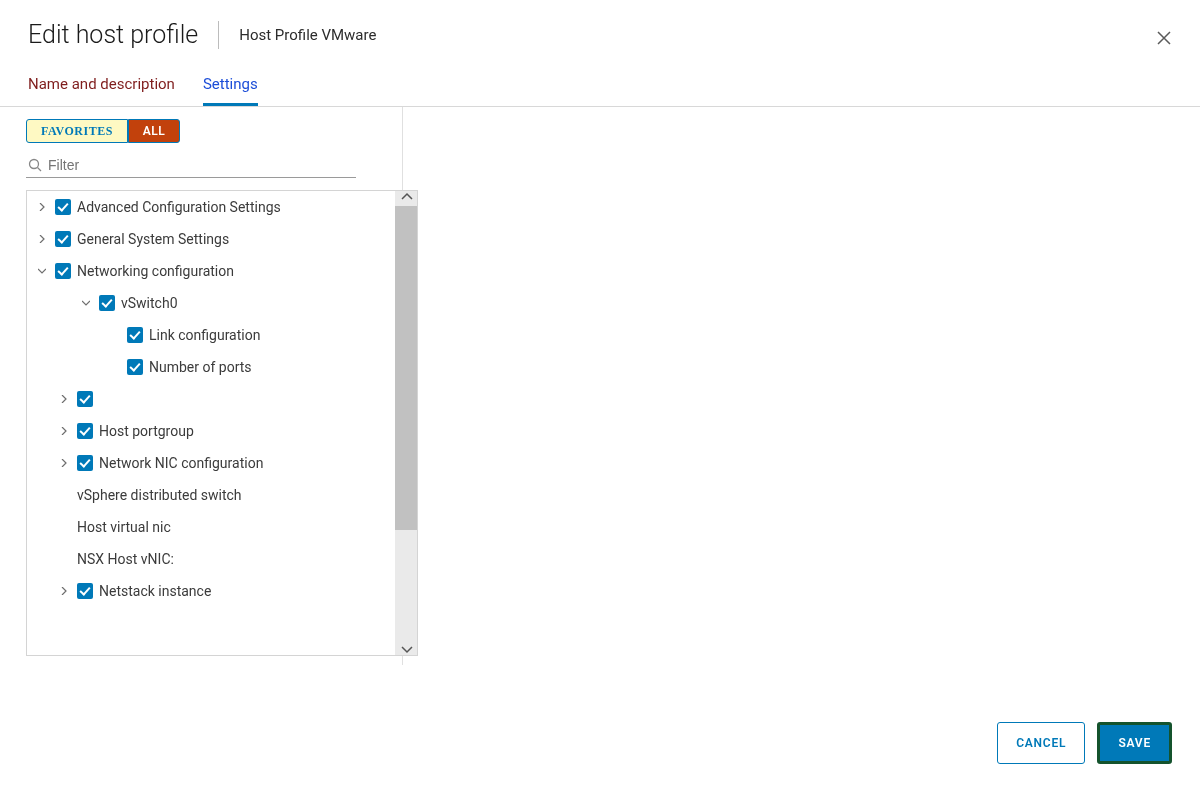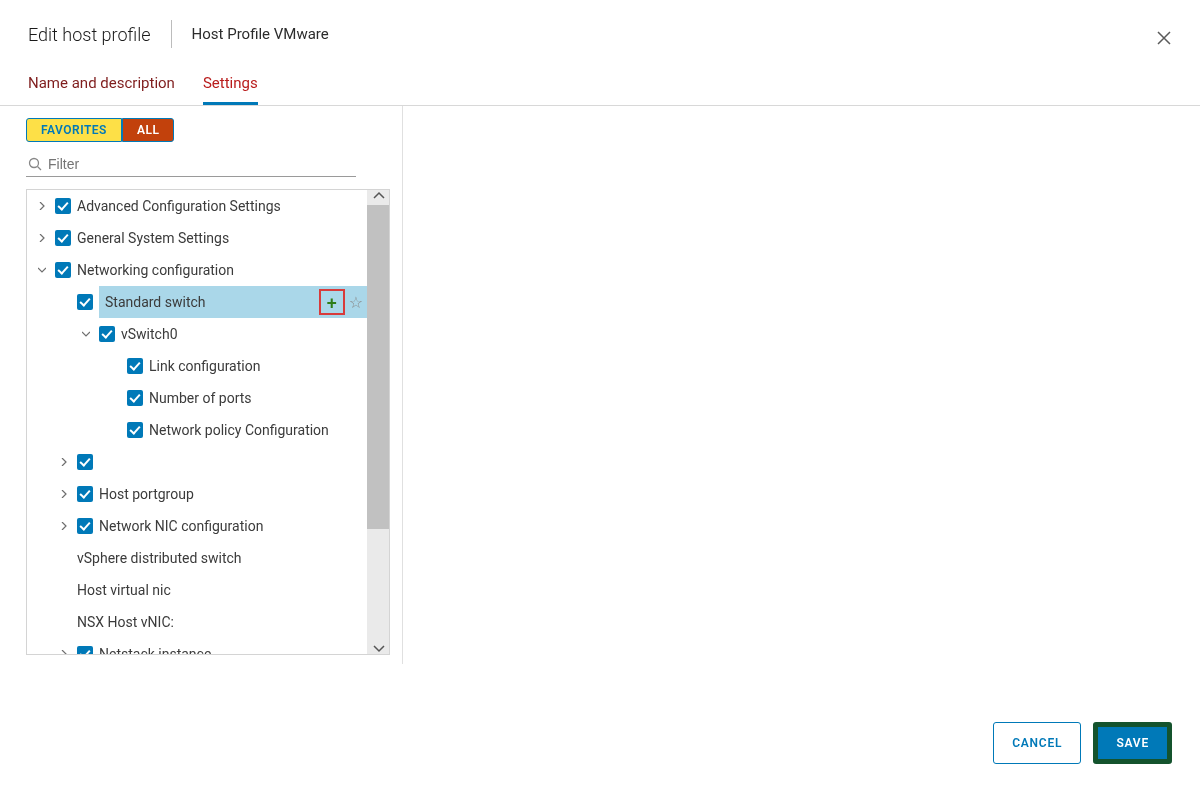--- a/index.html
+++ b/index.html
@@ -1,39 +1,39 @@
 <!DOCTYPE html>
 <html><head>
 <meta charset="utf-8">
 <style>
   * { box-sizing: border-box; margin: 0; padding: 0; }
   body { font-family: -apple-system, BlinkMacSystemFont, "Segoe UI", Roboto, Arial, sans-serif; background: #fff; color: #3b3b3b; width: 1200px; height: 788px; position: relative; }
   
   .header { display: flex; align-items: center; padding: 20px 28px 14px 28px; }
-  .title { font-size: 18px; font-weight: 300; color: #1a1a1a; }
+  .title { font-size: 25px; font-weight: 300; color: #1a1a1a; }
   .divider-v { width: 1px; height: 28px; background: #bcbcbc; margin: 0 20px; }
   .subtitle { font-size: 15px; color: #2c2c2c; }
   .close-x { position: absolute; right: 28px; top: 30px; cursor: pointer; color: #3b3b3b; }
   
   .tabs { display: flex; padding: 12px 28px 0 28px; border-bottom: 1px solid #d8d8d8; gap: 28px; }
   .tab { font-size: 15px; padding-bottom: 10px; color: #7f1d1d; cursor: pointer; }
-  .tab.active { color: #b91c1c; border-bottom: 3px solid #0079b8; }
+  .tab.active { color: #1d4ed8; border-bottom: 3px solid #0079b8; }
   
   .body { display: flex; height: 558px; }
   .left-pane { width: 403px; border-right: 1px solid #e0e0e0; padding-left: 26px; }
   
   .toggle-row { margin-top: 12px; display: flex; }
   .toggle { border: 1px solid #0079b8; font-size: 12px; letter-spacing: 0.5px; font-weight: 600; height: 24px; display: flex; align-items: center; padding: 0 14px; cursor: pointer; }
-  .toggle.favorites { background: #fde047; color: #0079b8; border-radius: 3px 0 0 3px; }
+  .toggle.favorites { background: #fef9c3; color: #0079b8; border-radius: 3px 0 0 3px; font-family: Liberation Serif, serif; }
   .toggle.all { background: #c2410c; color: #fff; border-radius: 0 3px 3px 0; }
   
   .filter-row { margin-top: 10px; width: 330px; display: flex; align-items: center; padding: 4px 2px; border-bottom: 1px solid #9a9a9a; }
   .filter-row input { border: none; outline: none; font-size: 14px; color: #6a6a6a; margin-left: 6px; flex: 1; }
   
-  .tree-wrap { margin-top: 12px; border: 1px solid #d4d4d4; width: 364px; height: 466px; position: relative; padding-left: 20px; }
+  .tree-wrap { margin-top: 12px; border: 1px solid #d4d4d4; width: 392px; height: 466px; position: relative; padding-left: 20px; }
   .scroll-area { position: absolute; top: 0; left: 0; right: 22px; height: 100%; overflow: hidden; }
   .scrollbar-track { position: absolute; right: 0; top: 0; width: 22px; height: 100%; background: #eaeaea; }
   .scroll-thumb { position: absolute; top: 15px; right: 0; width: 22px; height: 324px; background: #c1c1c1; }
   .scroll-arrow { position: absolute; right: 4px; font-size: 12px; color: #555; }
   .scroll-arrow.up { top: 1px; }
   .scroll-arrow.down { bottom: 1px; }
   
   .node { display: flex; align-items: center; height: 32px; font-size: 14px; color: #3b3b3b; white-space: nowrap; }
   .expander { width: 14px; display: inline-flex; justify-content: center; color: #6e6e6e; font-size: 11px; margin-right: 6px; cursor: pointer; }
   .spacer-exp { width: 20px; display: inline-block; }
@@ -48,21 +48,21 @@
   .node.selected { background: #aad7e9; padding-right: 4px; }
   .selected-row-wrap { display:flex; align-items:center; }
   .selected-row-wrap .node { flex:1; margin-left:24px; }
   
   .plus-box { width: 26px; height: 26px; border: 2px solid #d83b3b; display: flex; align-items: center; justify-content: center; color: #2e7d18; font-size: 18px; font-weight: 500; cursor: pointer; background:#aad7e9; }
   .star-icon { color: #8a8a8a; margin-left: 4px; cursor: pointer; font-size: 16px; }
   
   .footer { position: absolute; left:0; right:0; bottom: 0; display: flex; justify-content: flex-end; gap: 12px; padding: 20px 28px 24px 28px; }
   .btn { font-size: 12px; letter-spacing: 0.8px; font-weight: 600; height: 42px; padding: 0 18px; border-radius: 3px; cursor: pointer; display:flex; align-items:center; }
   .btn-secondary { border: 1px solid #0079b8; color: #0079b8; background: #fff; }
-  .btn-primary { border: 5px solid #14532d; color: #fff; background: #0079b8; }
+  .btn-primary { border: 3px solid #14532d; color: #fff; background: #0079b8; }
   
   svg { display: block; }
 </style>
 </head>
 <body>
 
 <div class="header">
   <div class="title">Edit host profile</div>
   <div class="divider-v"></div>
   <div class="subtitle">Host Profile VMware</div>
@@ -120,58 +120,41 @@
         <div class="node indent-0">
           <span class="expander">
             <svg width="8" height="8" viewBox="0 0 8 8">
                 <path d="M0 2 L4 6 L8 2" stroke="#6e6e6e" stroke-width="1.2" fill="none"></path>
               </svg>
           </span>
           <span class="checkbox"></span>
           <span class="label">Networking configuration</span>
         </div>
 
-        <div class="selected-row-wrap">
-          <span class="expander indent-1" style="padding-left:38px;">
+
+        <div class="node indent-2">
+          <span class="expander">
             <svg width="8" height="8" viewBox="0 0 8 8">
                 <path d="M0 2 L4 6 L8 2" stroke="#6e6e6e" stroke-width="1.2" fill="none"></path>
               </svg>
           </span>
-          <span class="checkbox" style="margin-left:6px;"></span>
-          <div class="node selected" style="margin-left:0; padding-left:6px;">
-            <span class="label">Standard switch</span>
-            <span class="plus-box">+</span>
-            <span class="star-icon">☆</span>
-          </div>
-        </div>
-
-        <div class="node indent-2">
-          <span class="expander">
-            <svg width="8" height="8" viewBox="0 0 8 8">
-                <path d="M0 2 L4 6 L8 2" stroke="#6e6e6e" stroke-width="1.2" fill="none"></path>
-              </svg>
-          </span>
           <span class="checkbox"></span>
           <span class="label">vSwitch0</span>
         </div>
 
         <div class="node indent-3">
           <span class="checkbox"></span>
           <span class="label">Link configuration</span>
         </div>
 
         <div class="node indent-3">
           <span class="checkbox"></span>
           <span class="label">Number of ports</span>
         </div>
 
-        <div class="node indent-3">
-          <span class="checkbox"></span>
-          <span class="label">Network policy Configuration</span>
-        </div>
 
         <div class="node indent-1">
           <span class="expander">
             <svg width="8" height="8" viewBox="0 0 8 8">
                 <path d="M2 0 L6 4 L2 8" stroke="#6e6e6e" stroke-width="1.2" fill="none"></path>
               </svg>
           </span>
           <span class="checkbox"></span>
         </div>
 

